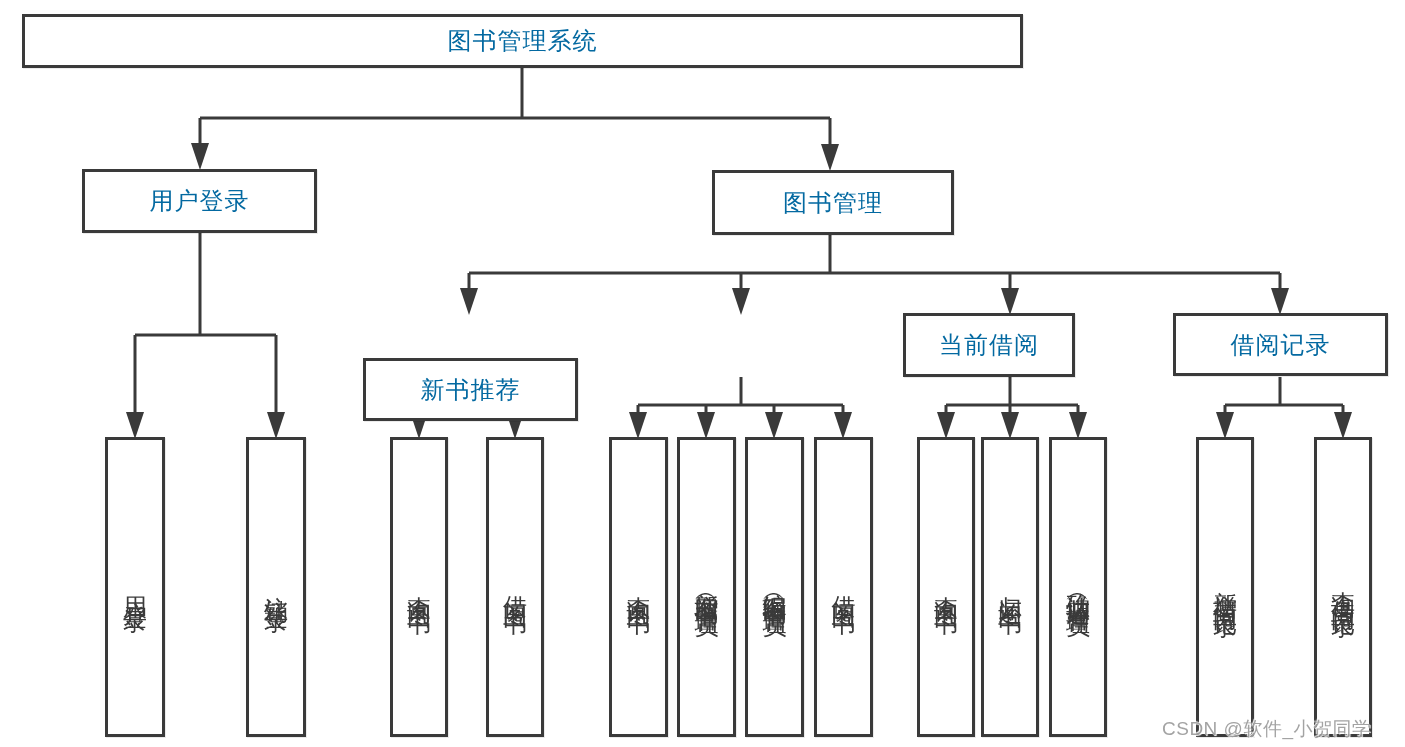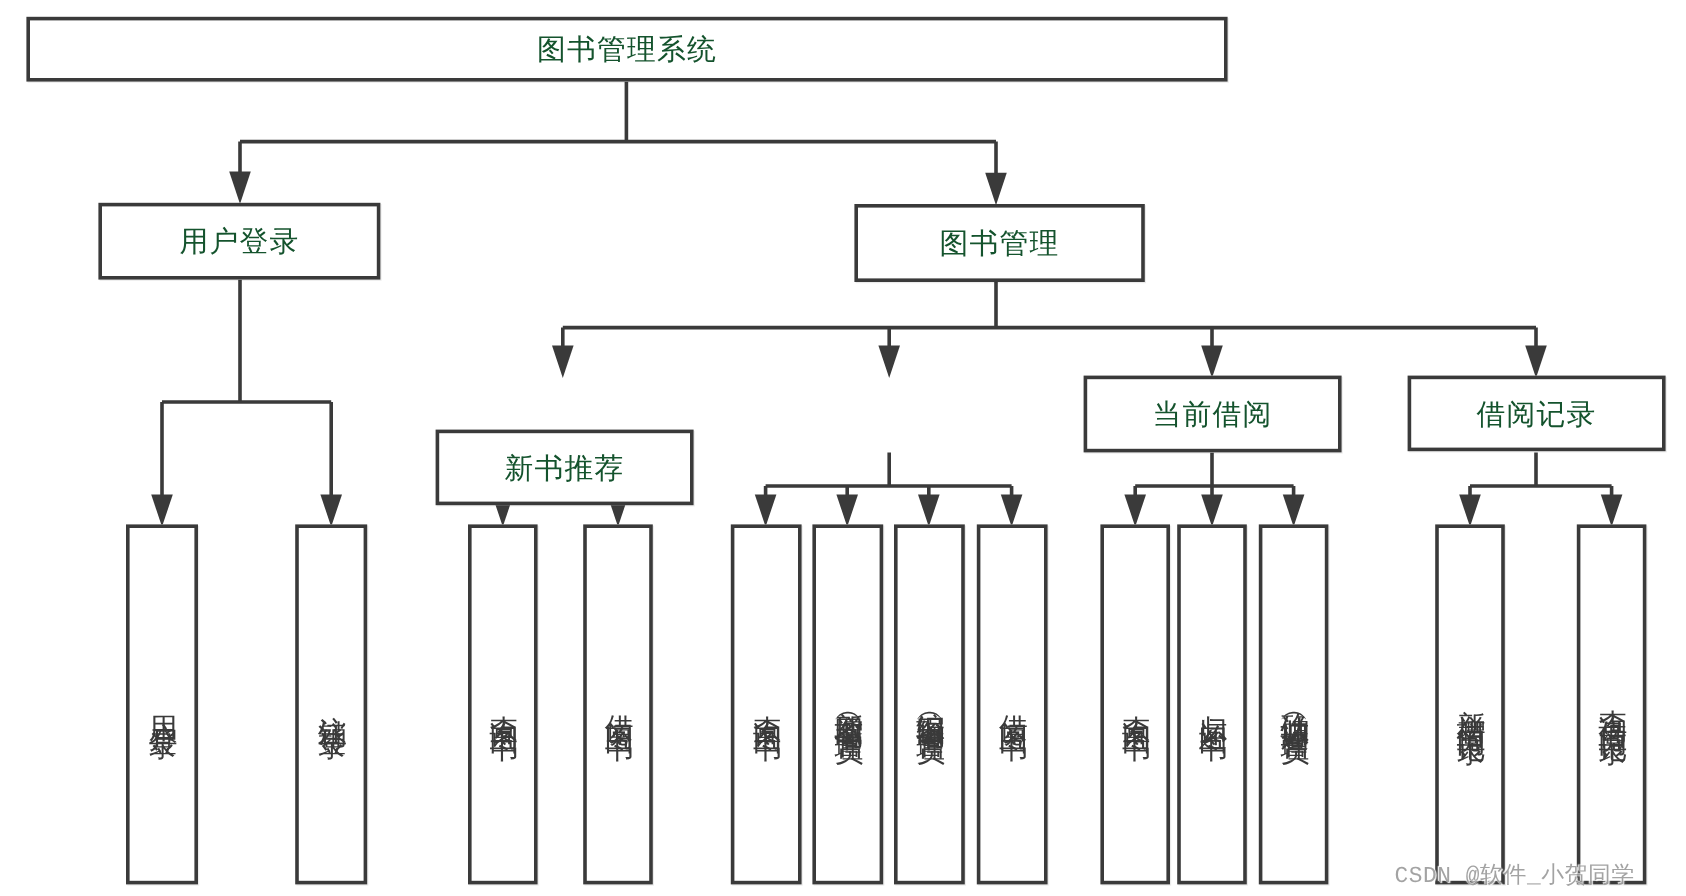--- a/index.html
+++ b/index.html
@@ -21,21 +21,21 @@
   .node {
     position: absolute;
     box-sizing: border-box;
     background: #ffffff;
     border: 3px solid #3a3a3a;
     display: flex;
     align-items: center;
     justify-content: center;
     font-size: 24px;
     letter-spacing: 1px;
-    color: #14532d;
+    color: #0369a1;
     z-index: 2;
     box-shadow: 1px 1px 0 rgba(0,0,0,0.08);
   }
   .leaf {
     position: absolute;
     box-sizing: border-box;
     top: 437px;
     height: 300px;
     background: #ffffff;
     border: 3px solid #3a3a3a;
@@ -54,21 +54,20 @@
   #watermark {
     position: absolute;
     left: 1162px;
     top: 716px;
     font-size: 19px;
     letter-spacing: 0.5px;
     color: rgba(158, 158, 158, 0.95);
     text-shadow: 1px 1px 1px #ffffff, -1px -1px 1px #ffffff;
     white-space: nowrap;
     z-index: 3;
-    font-family: Liberation Mono, monospace;
   }
 </style>
 </head>
 <body>
 
 <div id="canvas">
 
   <svg id="wires" viewBox="0 0 1405 747" aria-hidden="true">
     <g stroke="#3a3a3a" stroke-width="3" fill="none">
 
@@ -116,21 +115,21 @@
   <div class="node" style="left:82px; top:169px; width:235px; height:64px;">
     <span>用户登录</span>
   </div>
   <div class="node" style="left:712px; top:170px; width:242px; height:65px;">
     <span>图书管理</span>
   </div>
 
   <div class="node" style="left:363px; top:313px; width:215px; height:63px;margin-top:45px;">
     <span>新书推荐</span>
   </div>
-  <div class="node" style="left:903px; top:313px; width:215px; height:64px;">
+  <div class="node" style="left:903px; top:313px; width:172px; height:64px;">
     <span>当前借阅</span>
   </div>
   <div class="node" style="left:1173px; top:313px; width:215px; height:63px;">
     <span>借阅记录</span>
   </div>
 
   <div class="leaf" style="left:105px; width:60px;">
     <span>用户登录</span>
   </div>
   <div class="leaf" style="left:246px; width:60px;">

